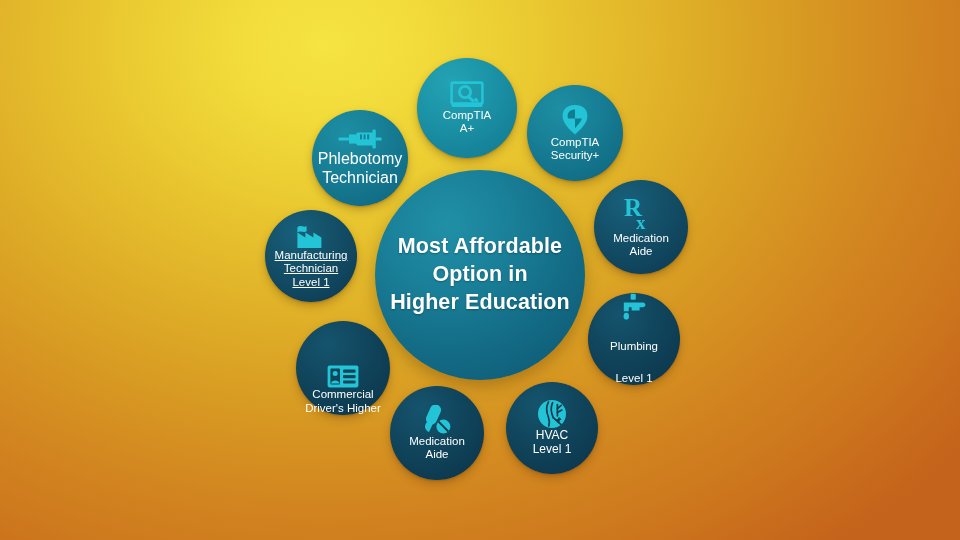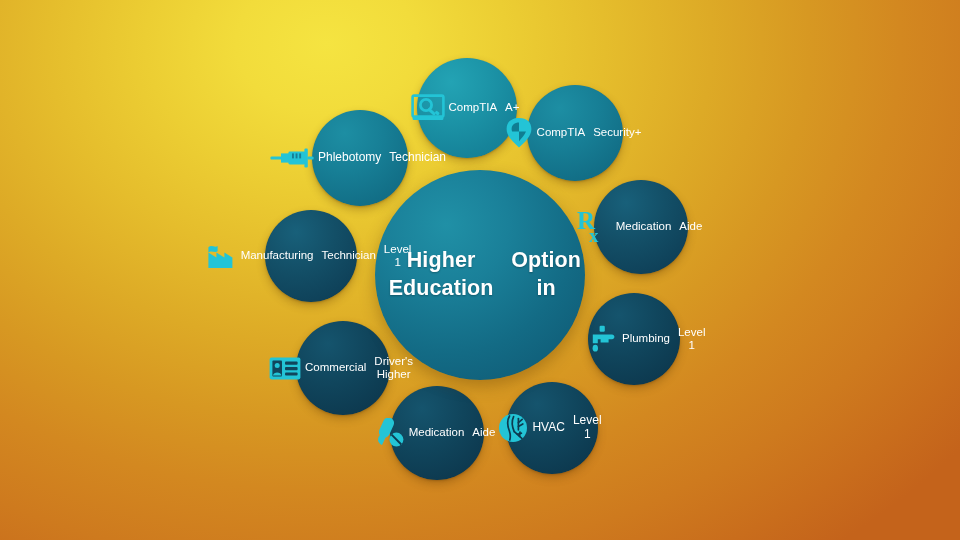--- a/index.html
+++ b/index.html
@@ -23,20 +23,21 @@
         #c96d1c 92%,
         #c4631b 100%);
     overflow:hidden;
   }
 
   
   .node {
     position:absolute;
     border-radius:50%;
     display:flex;
+    flex-direction:column;
     align-items:center;
     justify-content:center;
     text-align:center;
     color:#ffffff;
     line-height:1.16;
     user-select:none;
   }
   .node .lbl { position:relative; z-index:3; padding:0 4px; }
   .node .ico { position:relative; z-index:3; display:block; }
 
@@ -58,40 +59,41 @@
   }
   #hub::after{ box-shadow:0 6px 16px rgba(90,50,0,.34); }
 
   
   .t-light { background:radial-gradient(circle at 34% 24%, #23a3b4 0%, #1c94a7 38%, #16849a 72%, #127a90 100%); }
   .t-mid   { background:radial-gradient(circle at 34% 24%, #1d8ea3 0%, #177f96 40%, #126f87 75%, #0f657d 100%); }
   .t-dark  { background:radial-gradient(circle at 34% 24%, #18607a 0%, #134f67 42%, #0f425a 76%, #0d3a50 100%); }
   .t-darker{ background:radial-gradient(circle at 34% 24%, #15546d 0%, #10455c 44%, #0d3a50 78%, #0b3347 100%); }
 
   #n-comptia-a     { width:100px; height:100px; left:417px; top:58px;  font-size:11.5px; }
-  #n-phlebotomy    { width:96px;  height:96px;  left:312px; top:110px; font-size:12px; }
+  #n-phlebotomy    { width:96px;  height:96px;  left:312px; top:110px; font-size:16px; }
   #n-comptia-sec   { width:96px;  height:96px;  left:527px; top:85px;  font-size:11.5px; }
   #n-med-rx        { width:94px;  height:94px;  left:594px; top:180px; font-size:11.5px; }
-  #n-manufacturing { width:92px;  height:92px;  left:265px; top:210px; font-size:11.5px; }
+  #n-manufacturing { width:92px;  height:92px;  left:265px; top:210px; font-size:11.5px;text-decoration:underline; }
   #n-plumbing      { width:92px;  height:92px;  left:588px; top:293px; font-size:11.5px;justify-content:space-between; }
-  #n-cdl           { width:94px;  height:94px;  left:296px; top:321px; font-size:11.5px; }
+  #n-cdl           { width:94px;  height:94px;  left:296px; top:321px; font-size:11.5px;justify-content:flex-end; }
   #n-medication    { width:94px;  height:94px;  left:390px; top:386px; font-size:11.5px; }
   #n-hvac          { width:92px;  height:92px;  left:506px; top:382px; font-size:12px; }
 
   .ico svg { display:block; }
   .icon-fill { fill:#23c4d6; }
 </style>
 </head>
 <body>
 
 <div id="stage">
 
   <div class="node" id="hub">
+    <span class="lbl">Most Affordable</span>
+    <span class="lbl">Option in</span>
     <span class="lbl">Higher Education</span>
-    <span class="lbl">Option in</span>
   </div>
 
   <div class="node t-light" id="n-comptia-a">
     <span class="ico">
       <svg width="34" height="28" viewBox="0 0 34 28">
         <rect x="1.6" y="1.6" width="30.8" height="21" rx="1.6" fill="none" stroke="#23c4d6" stroke-width="2.6"></rect>
         <rect x="1.6" y="22.6" width="30.8" height="3.4" rx="1.2" class="icon-fill"></rect>
         <circle cx="15" cy="11" r="5.6" fill="none" stroke="#23c4d6" stroke-width="2.8"></circle>
         <rect x="18.2" y="13.4" width="9.4" height="3" rx="1.5" class="icon-fill" transform="rotate(42 18.2 13.4)"></rect>
         <rect x="25.6" y="16.4" width="4.4" height="3.2" rx="1.1" class="icon-fill" transform="rotate(42 25.6 16.4)"></rect>

